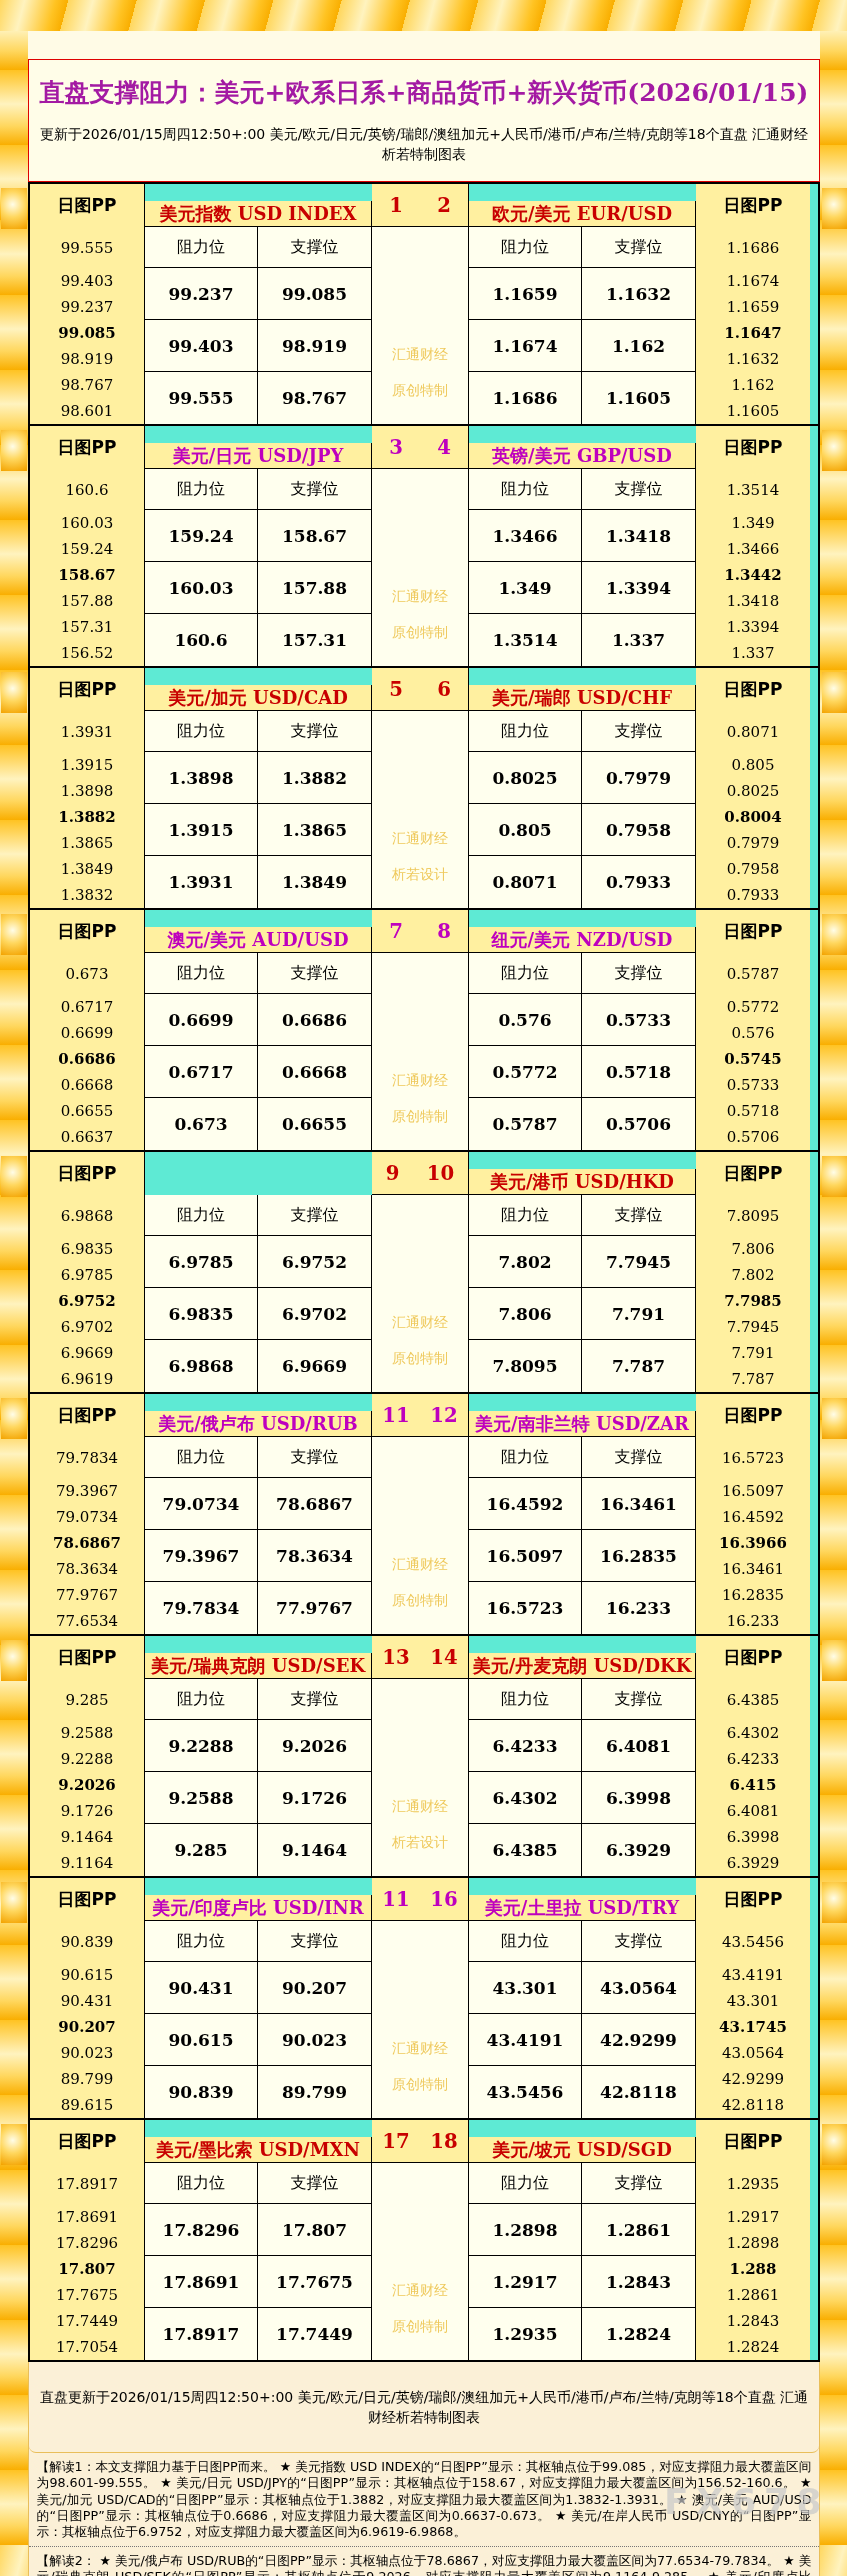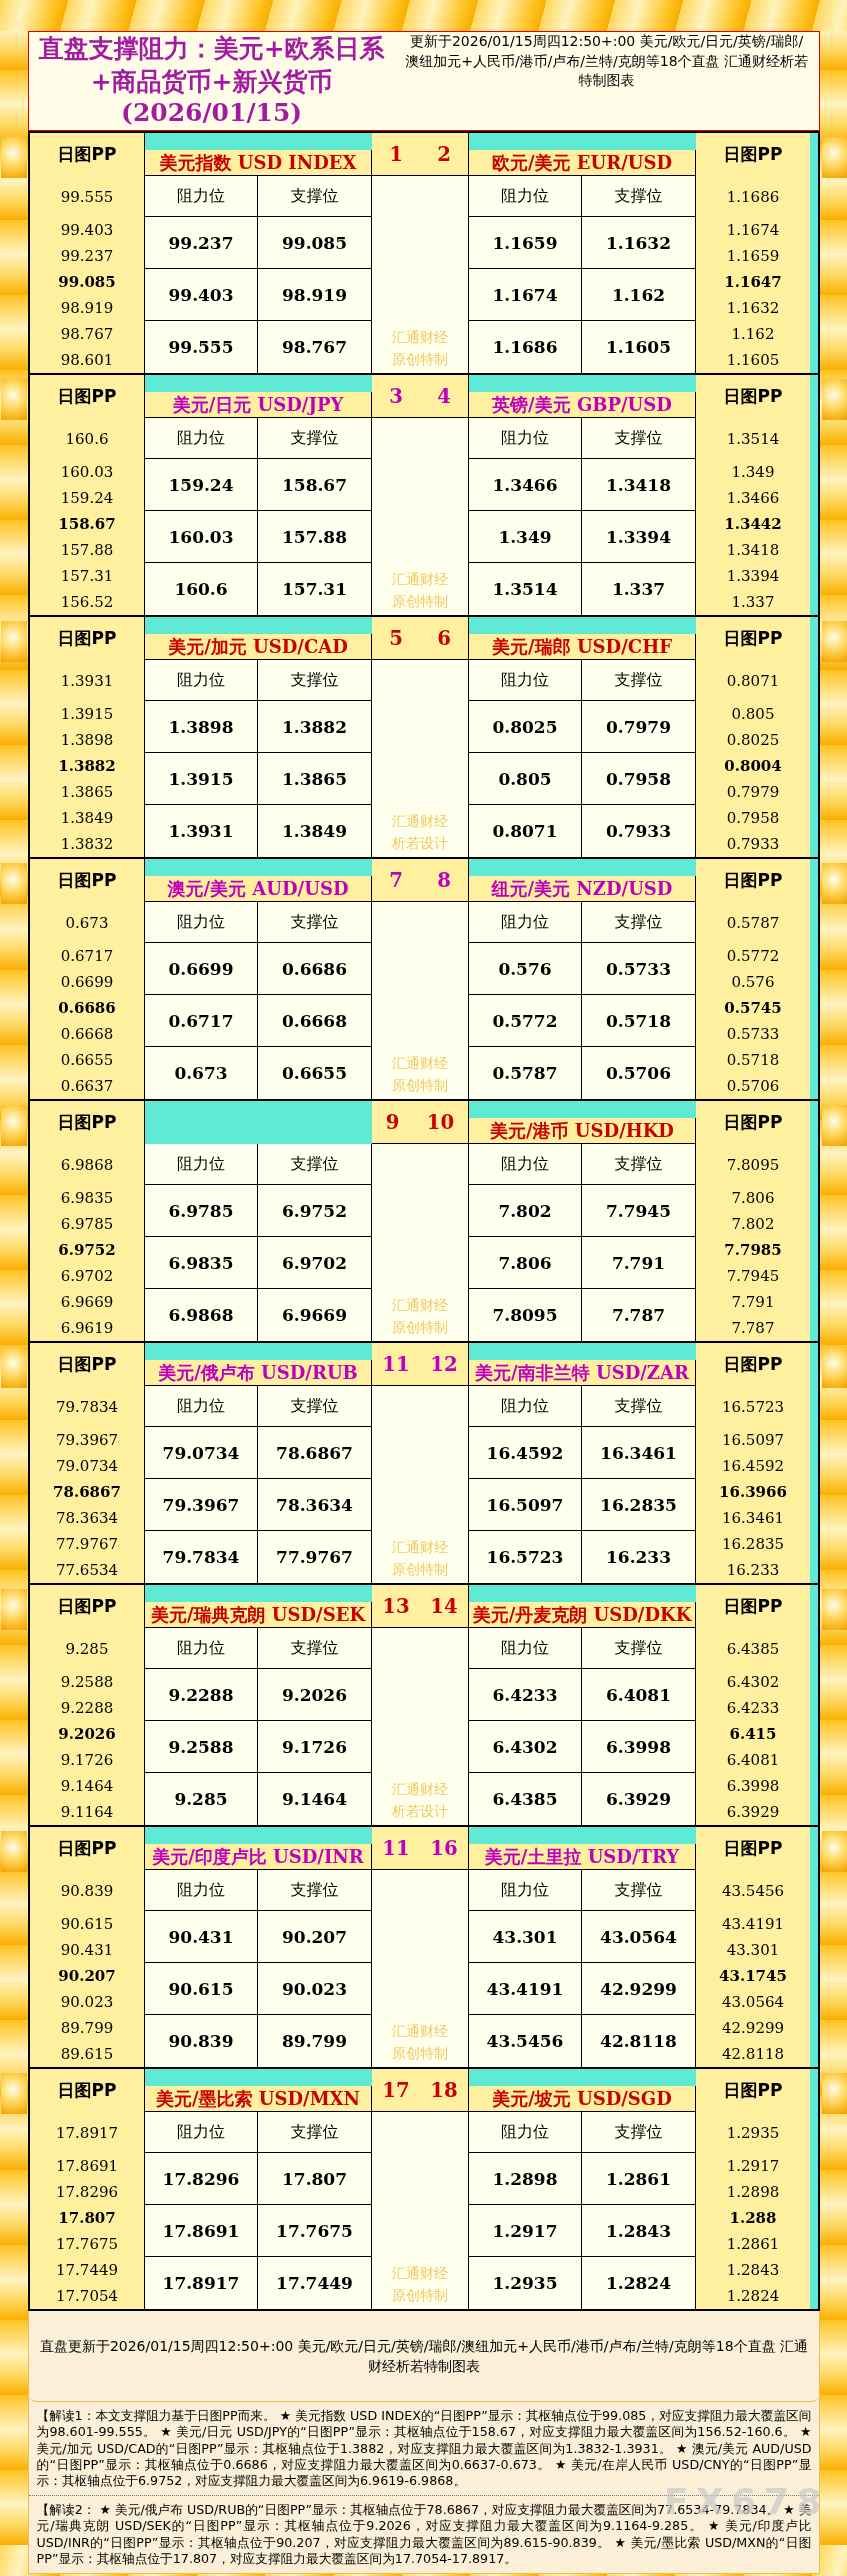--- a/index.html
+++ b/index.html
@@ -13,22 +13,22 @@
   .frame-bottom{left:0;top:2545px;width:847px;height:31px;
     background:repeating-linear-gradient(105deg,#FFD75E 0px,#FFF3BF 24px,#FFC322 54px,#F9AE00 66px);}
   .frame-left{left:0;top:31px;width:28px;height:2514px;
     background:repeating-linear-gradient(0deg,#F9AE00 0px,#FFD75E 19px,#FFF3BF 41px,#FFC322 75px);}
   .frame-right{left:820px;top:31px;width:27px;height:2514px;
     background:repeating-linear-gradient(0deg,#F9AE00 0px,#FFD75E 19px,#FFF3BF 41px,#FFC322 75px);}
 
   .content{position:absolute;left:28px;top:31px;width:792px;z-index:3;}
 
   
-  .title-box{box-sizing:border-box;height:100px;background:#FFFDE8;border:1.9px solid #DE0000;
-    display:flex;flex-direction:row;justify-content:space-evenly;text-align:center;}
+  .title-box{box-sizing:border-box;height:123px;background:#FFFDE8;border:1.9px solid #DE0000;
+    display:flex;flex-direction:column;justify-content:space-evenly;text-align:center;margin-top:28px;}
   .main-title{font-size:25px;font-weight:bold;color:#A31AA3;font-family:"DejaVu Serif","Liberation Serif",serif;}
   .sub-title{font-size:14px;color:#000;line-height:19.7px;padding:0 10px;}
 
   
   .table-wrap{border:2.8px solid #000;background:#5eead4;}
   .section{position:relative;display:grid;
     grid-template-columns:115px 113px 114px 97px 113px 114px 114px;
     grid-template-rows:43px 41px 52px 52px 52px;}
   .section:not(:last-child){border-bottom:2.8px solid #000;}
   .section::before,.section::after{content:"";position:absolute;top:3.7px;width:26px;height:41px;z-index:4;
@@ -56,21 +56,21 @@
   .nums{grid-column:4;grid-row:1;border-bottom:0.9px solid #000;border-right:1.9px solid #000;
     font-size:19.7px;font-weight:bold;color:var(--accent);justify-content:space-around;
     font-family:"DejaVu Serif","Liberation Serif",serif;}
   .rs-head{font-size:16px;border-bottom:0.9px solid #000;}
   .rs-val{font-size:17px;font-weight:bold;font-family:"DejaVu Serif","Liberation Serif",serif;}
   .rs-val.r3,.rs-val.r4{border-bottom:0.9px solid #000;}
   .pp-val,.pp-stack span{font-size:15px;font-family:"DejaVu Serif","Liberation Serif",serif;}
   .pp-stack{flex-direction:column;justify-content:space-around;}
   .pivot{font-size:18px;font-weight:bold;}
   .center{grid-column:4;grid-row:2/6;border-right:1.9px solid #000;align-items:flex-end;}
-  .wm{display:flex;flex-direction:column;gap:4px;padding-bottom:4px;text-align:center;
+  .wm{display:flex;flex-direction:column;gap:18px;padding-bottom:24px;text-align:center;
     color:#EFC95C;font-size:14px;}
 
   
   .footer{box-sizing:border-box;background:#FBF0D7;border:0.9px solid #E9BE5A;border-top:none;}
   .update-box{min-height:79px;display:flex;align-items:center;justify-content:center;text-align:center;
     font-size:14px;line-height:20.6px;padding:5.6px 9.4px;border-bottom:0.9px solid #E9BE5A;border-radius:7px;}
   .note{font-size:12.7px;line-height:16.4px;padding:5.6px 7.5px;text-align:justify;color:#000000;}
   .note2{border-top:0.9px dotted #777;}
 
   .fx-mark{position:absolute;right:18px;top:2481px;z-index:5;font-size:36px;letter-spacing:7.5px;

